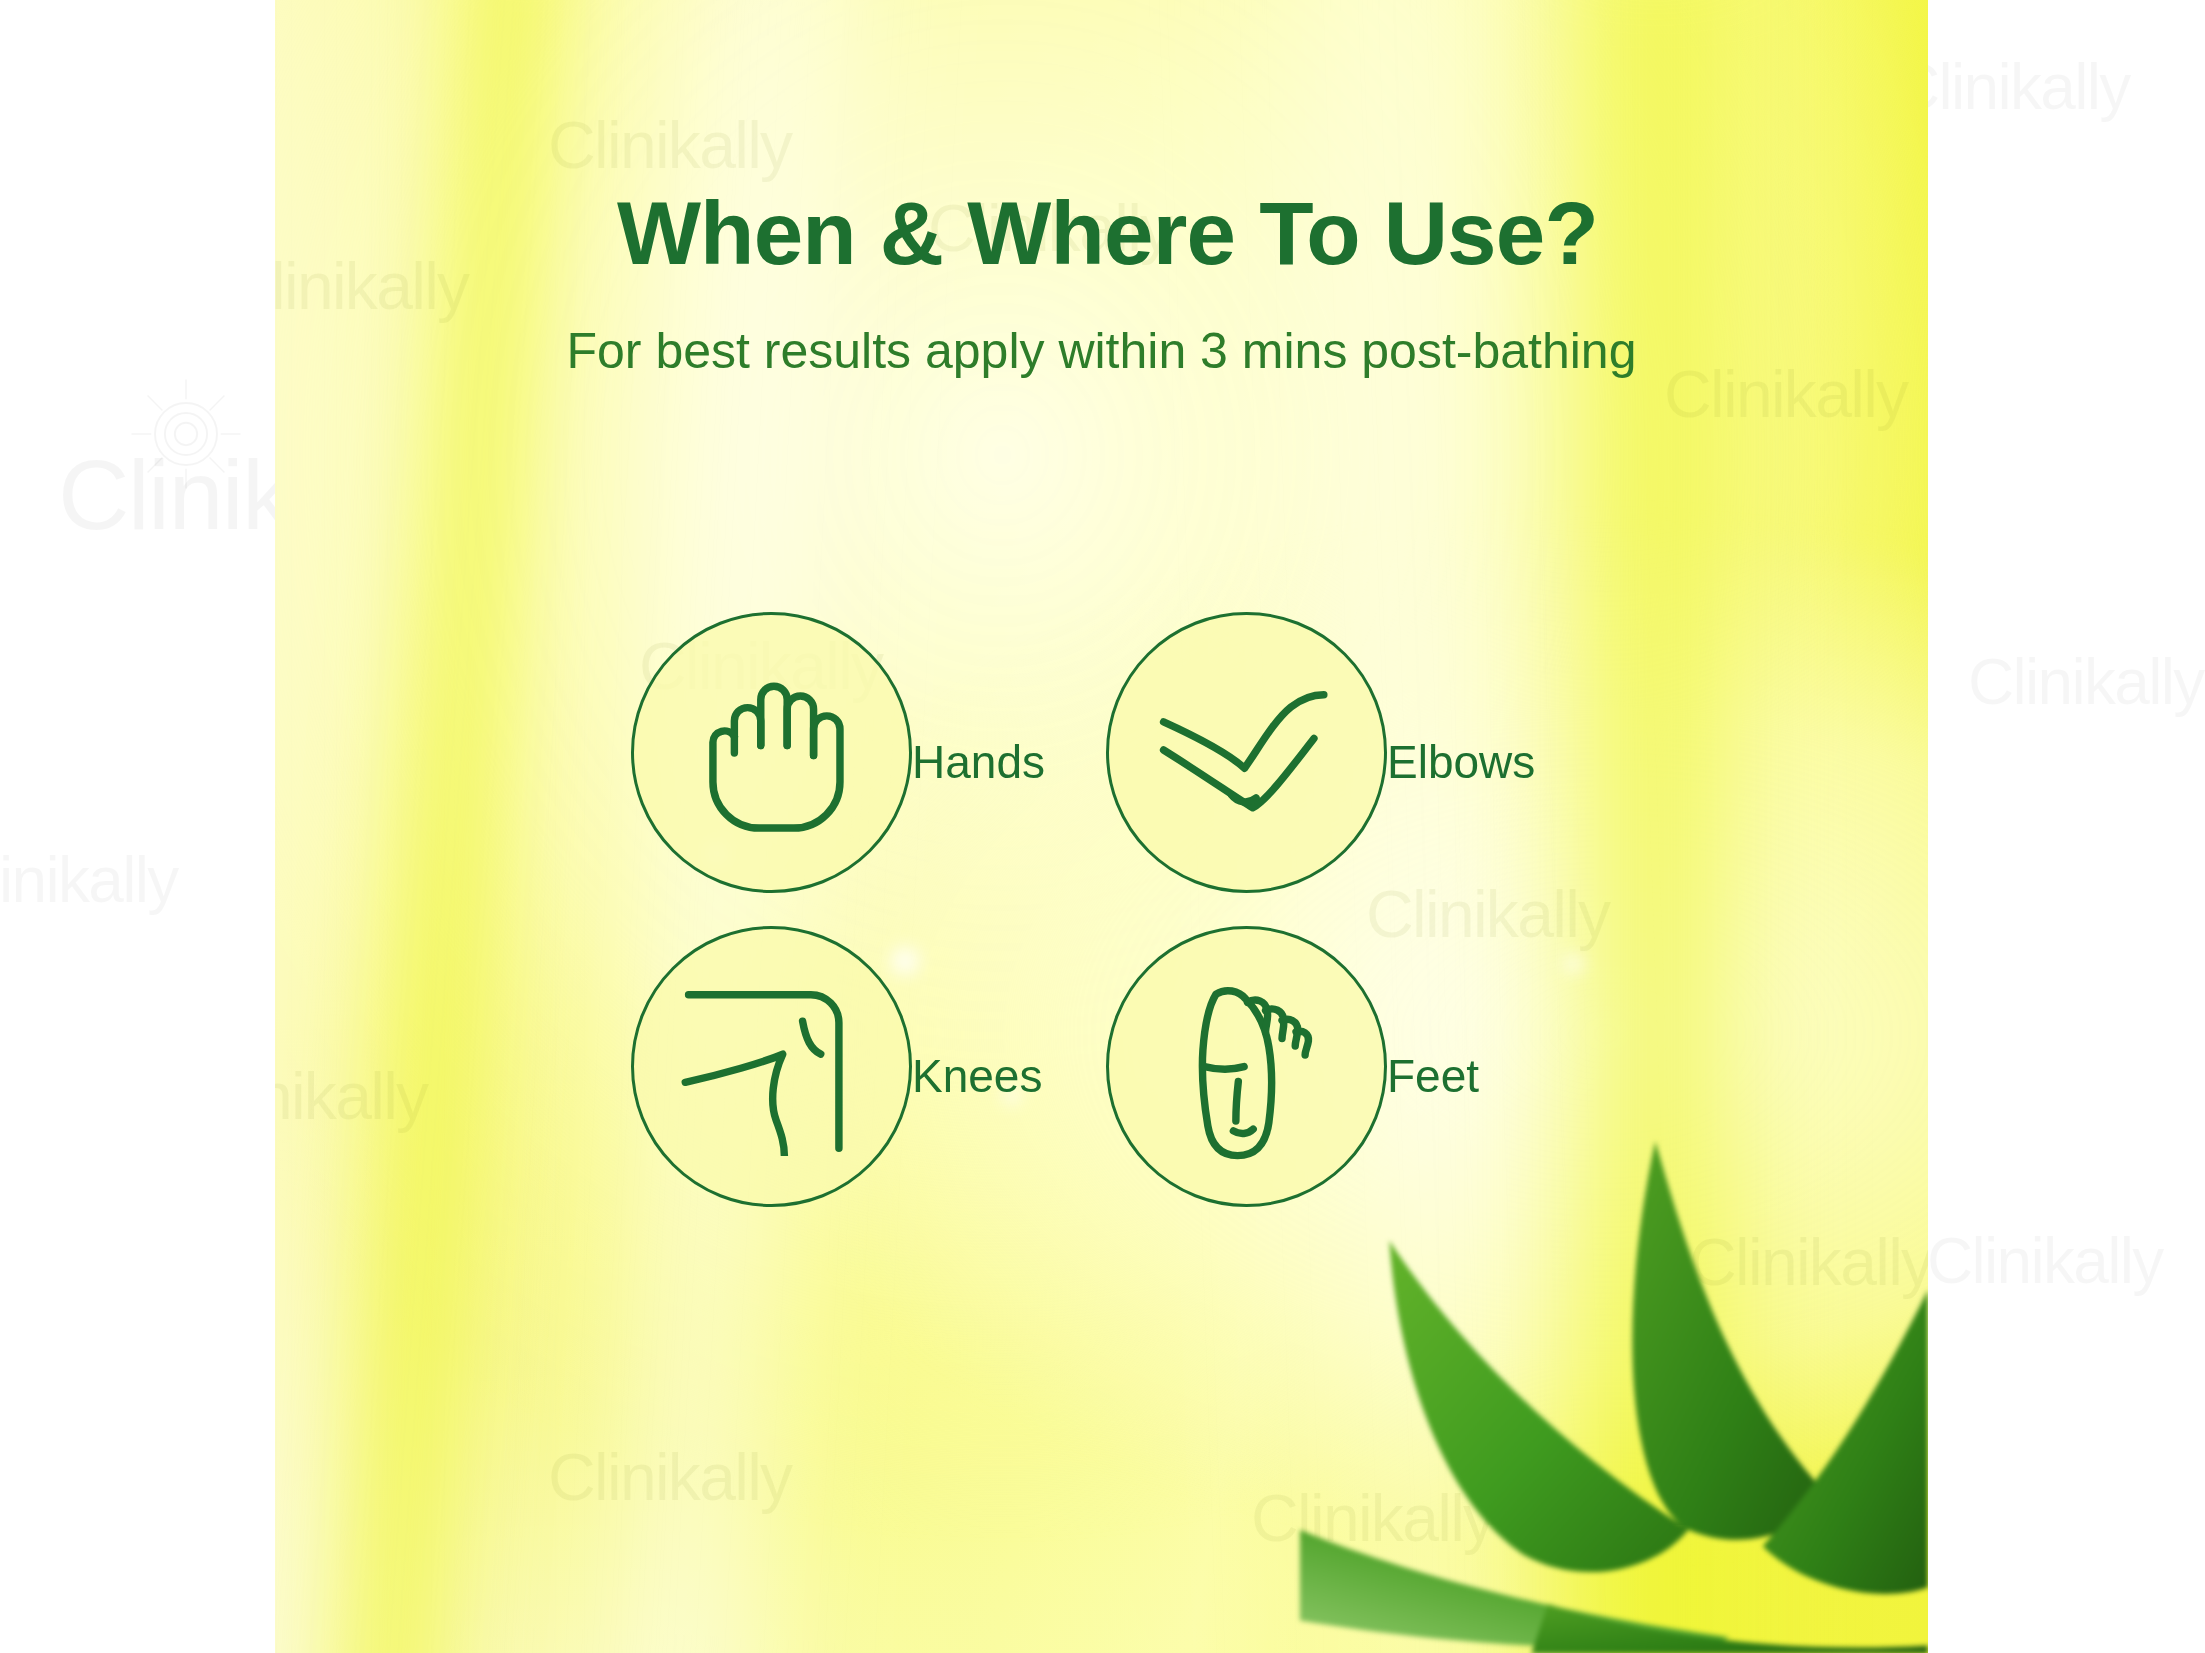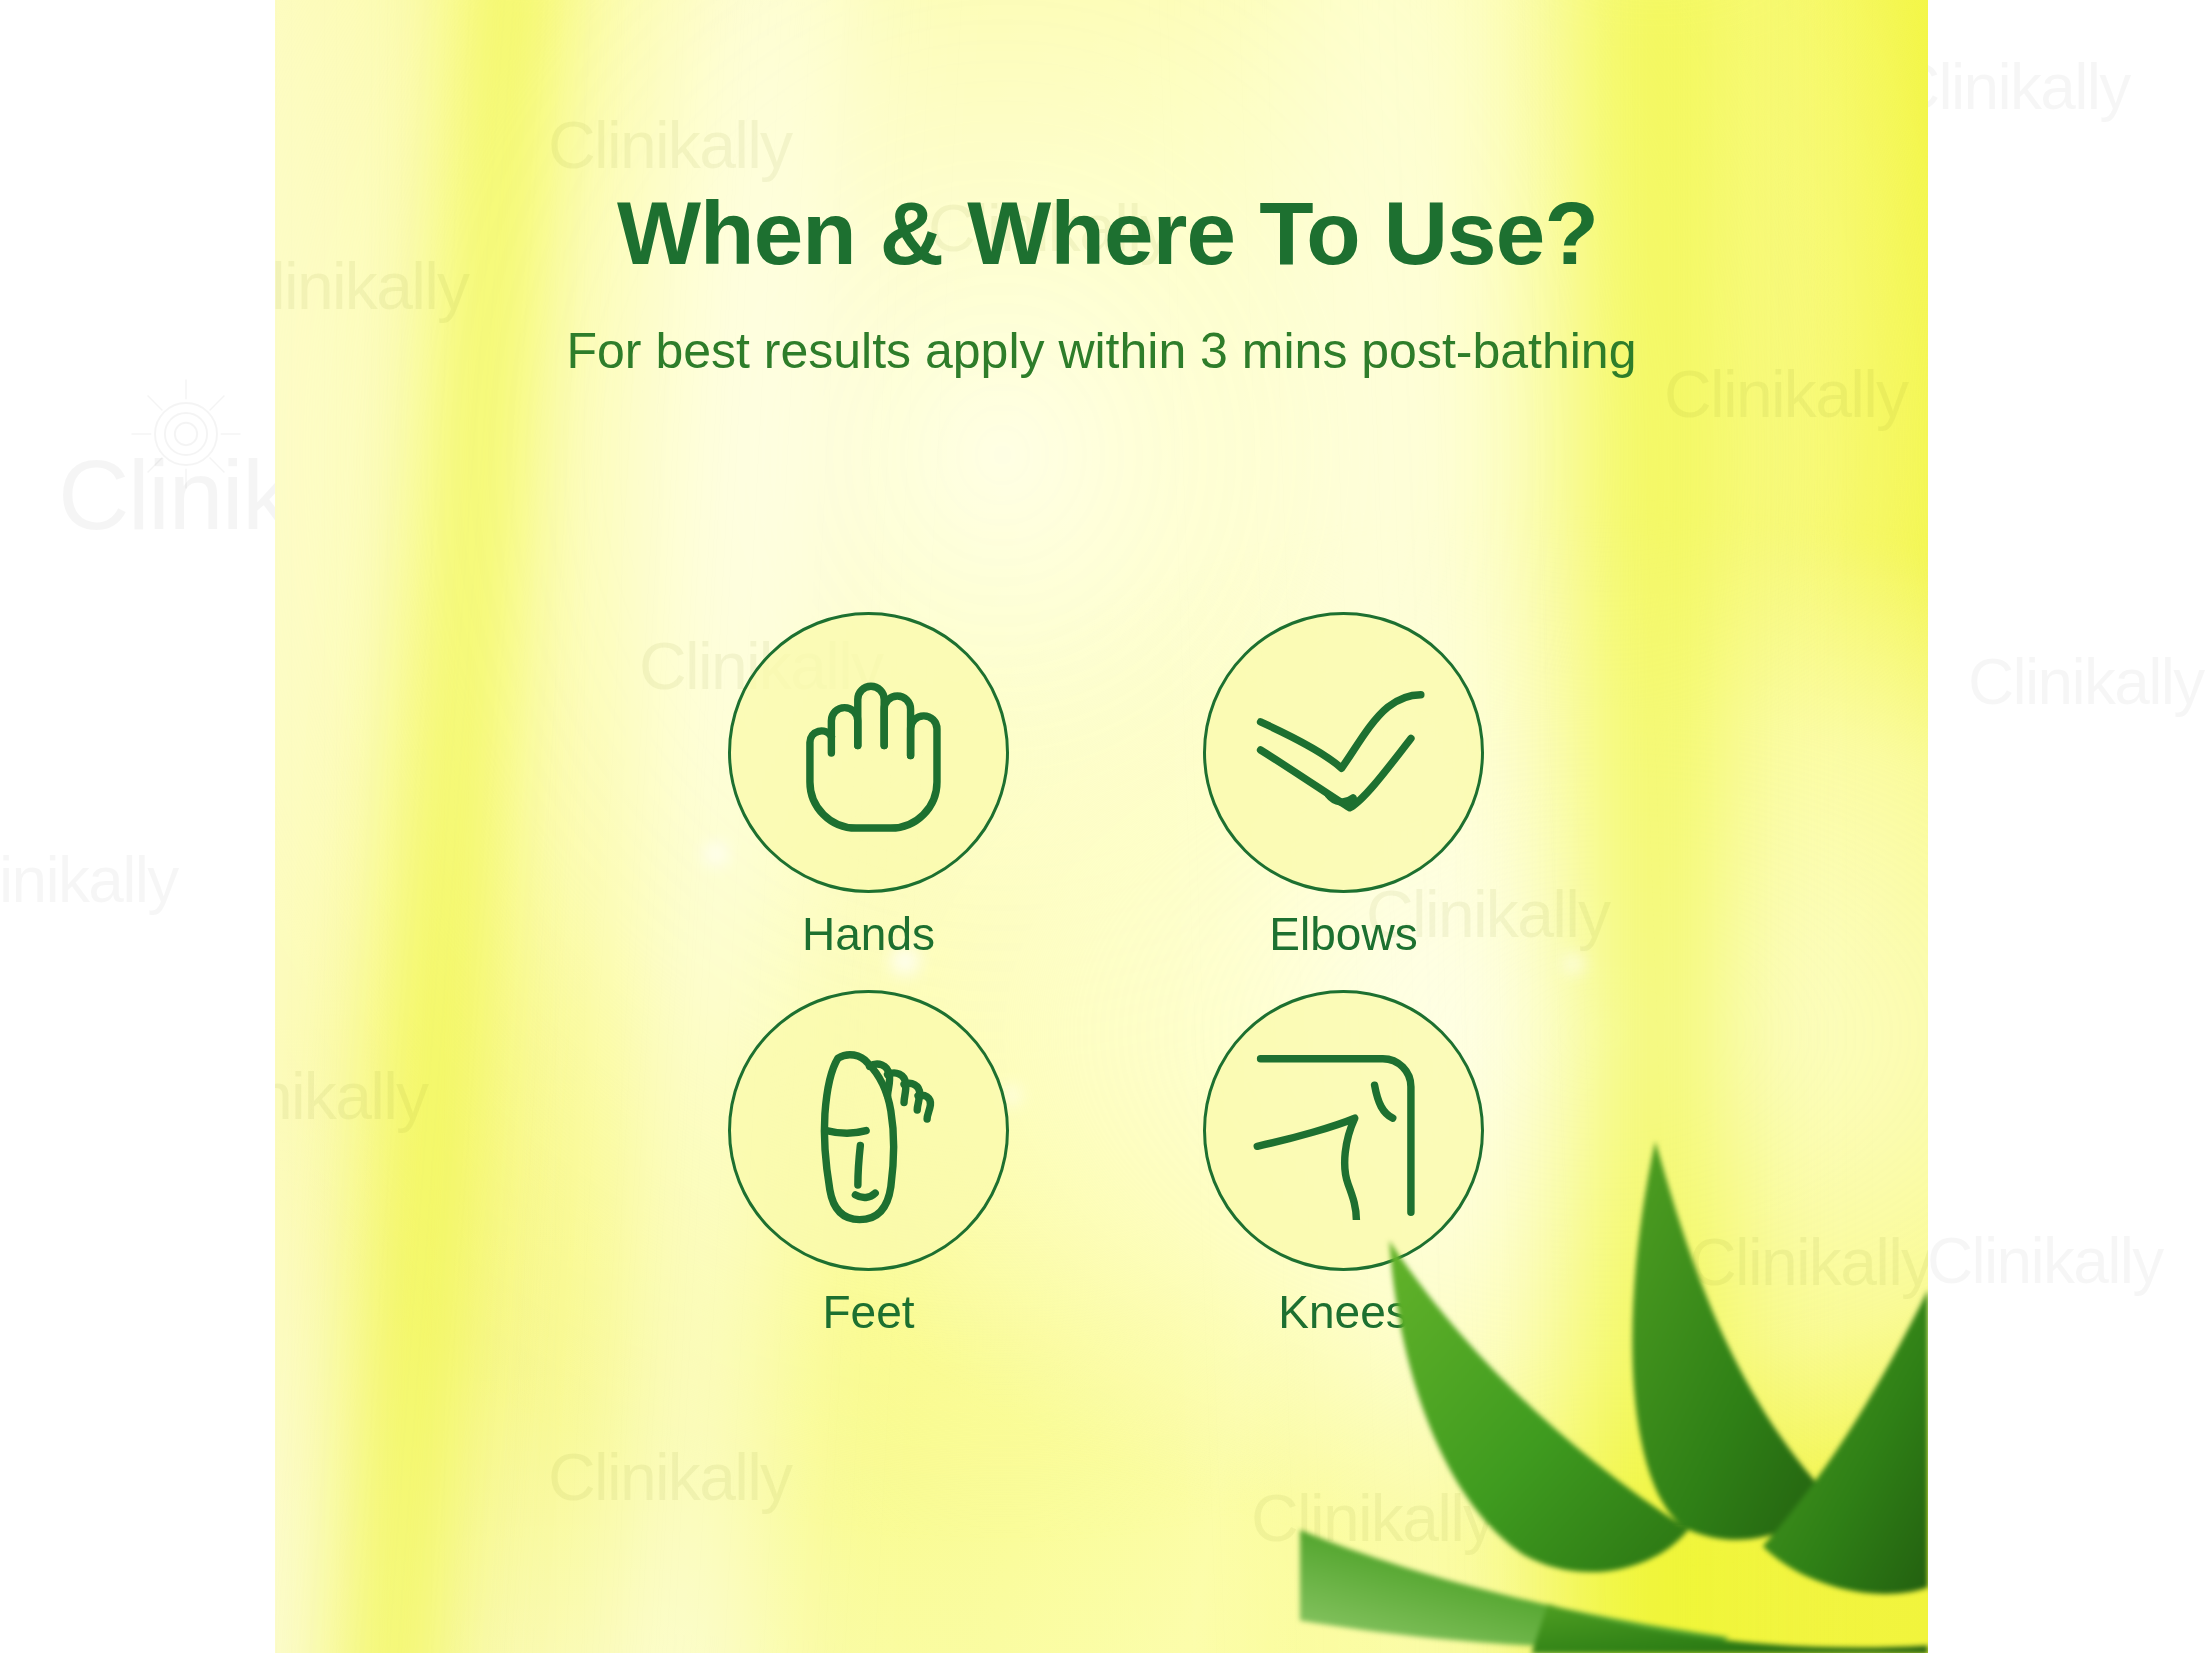--- a/index.html
+++ b/index.html
@@ -74,21 +74,21 @@
 
   .title{position:absolute;left:0;right:0;top:189px;text-align:center;
          font-size:89px;font-weight:700;color:#1d7030;letter-spacing:-0.8px;line-height:1;padding-left:12px;}
 
   .subtitle{position:absolute;left:0;right:0;top:318px;text-align:center;
             font-size:50px;font-weight:400;color:#2e7d2a;line-height:1.33;}
   .subtitle span{display:block;text-align:center;}
 
   .grid{position:absolute;left:356px;top:612px;width:951px;}
   .row{display:flex;}
-  .cell{width:475px;display:flex;flex-direction:column;align-items:center;}
+  .cell{width:475px;display:flex;align-items:center;}
   .disc{width:281px;height:281px;border-radius:50%;
         background:rgba(250,250,173,.78);border:3.3px solid #1d7030;
         display:flex;align-items:center;justify-content:center;box-sizing:border-box;}
   .disc svg{display:block;}
   .caption{margin-top:18px;font-size:46px;color:#1d7030;font-weight:400;line-height:1;}
 
   
   .aloe{position:absolute;right:0;bottom:0;width:628px;height:513px;pointer-events:none;
         filter:blur(2.5px);}
 </style>
@@ -193,55 +193,55 @@
             <div class="caption">Elbows</div>
           </div>
 
         </div>
 
         <div class="row" style="margin-top:33px;">
 
           <div class="cell">
             <div class="disc">
               <span>
+                <svg width="190" height="178" viewBox="0 0 230 215" fill="none" stroke="#1d7030" stroke-width="9" stroke-linecap="round" stroke-linejoin="round">
+
+                  <path d="M14 20 H162 a34 34 0 0 1 34 34 V206"></path>
+
+                  <path d="M152 52 c4 22 10 34 22 40"></path>
+
+                  <path d="M10 126 C56 116 104 102 128 92 c-12 26 -16 58 -8 80 c6 16 10 28 10 44"></path>
+                </svg>
+              </span>
+            </div>
+            <div class="caption">Knees</div>
+          </div>
+
+          <div class="cell">
+            <div class="disc">
+              <span>
                 <svg width="136" height="186" viewBox="0 0 165 225" fill="none" stroke="#1d7030" stroke-width="9" stroke-linecap="round" stroke-linejoin="round">
 
                   <path d="M45 24 a28 28 0 0 1 36 6 c14 14 24 34 28 58 c5 30 4 62 0 92
                            c-4 28 -18 40 -38 40 c-20 0 -32 -12 -36 -36
                            c-5 -30 -8 -62 -6 -92 c2 -28 6 -52 16 -68 Z"></path>
 
                   <path d="M83 34 c10 -6 22 -2 24 10 c2 10 -2 18 -2 26"></path>
                   <path d="M105 44 c10 -5 21 0 22 11 c1 9 -2 16 -2 23"></path>
                   <path d="M125 56 c9 -4 19 1 19 11 c0 8 -3 14 -3 20"></path>
                   <path d="M142 70 c8 -3 16 2 15 11 c-1 7 -4 12 -4 17"></path>
 
                   <path d="M31 112 c16 4 34 4 48 0"></path>
 
                   <path d="M72 130 c-2 18 -3 34 -3 48"></path>
                   <path d="M66 190 c8 5 18 4 24 -2"></path>
                 </svg>
               </span>
             </div>
             <div class="caption">Feet</div>
-          </div>
-
-          <div class="cell">
-            <div class="disc">
-              <span>
-                <svg width="190" height="178" viewBox="0 0 230 215" fill="none" stroke="#1d7030" stroke-width="9" stroke-linecap="round" stroke-linejoin="round">
-
-                  <path d="M14 20 H162 a34 34 0 0 1 34 34 V206"></path>
-
-                  <path d="M152 52 c4 22 10 34 22 40"></path>
-
-                  <path d="M10 126 C56 116 104 102 128 92 c-12 26 -16 58 -8 80 c6 16 10 28 10 44"></path>
-                </svg>
-              </span>
-            </div>
-            <div class="caption">Knees</div>
           </div>
 
         </div>
       </div>
     </div>
 
     <span class="aloe">
       <svg width="628" height="513" viewBox="0 0 760 620">
         <defs>
           <linearGradient id="lg1" x1="0" y1="0" x2="1" y2="1">

